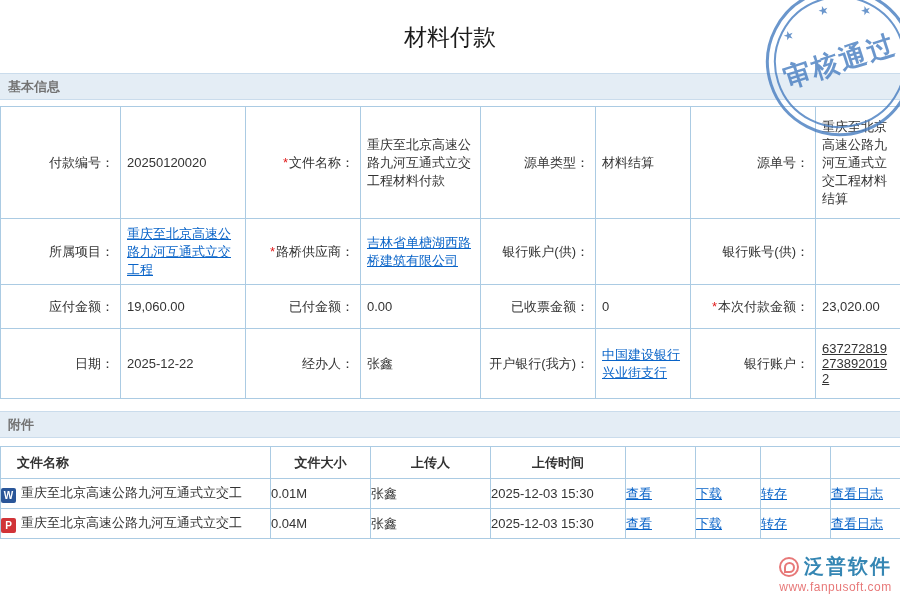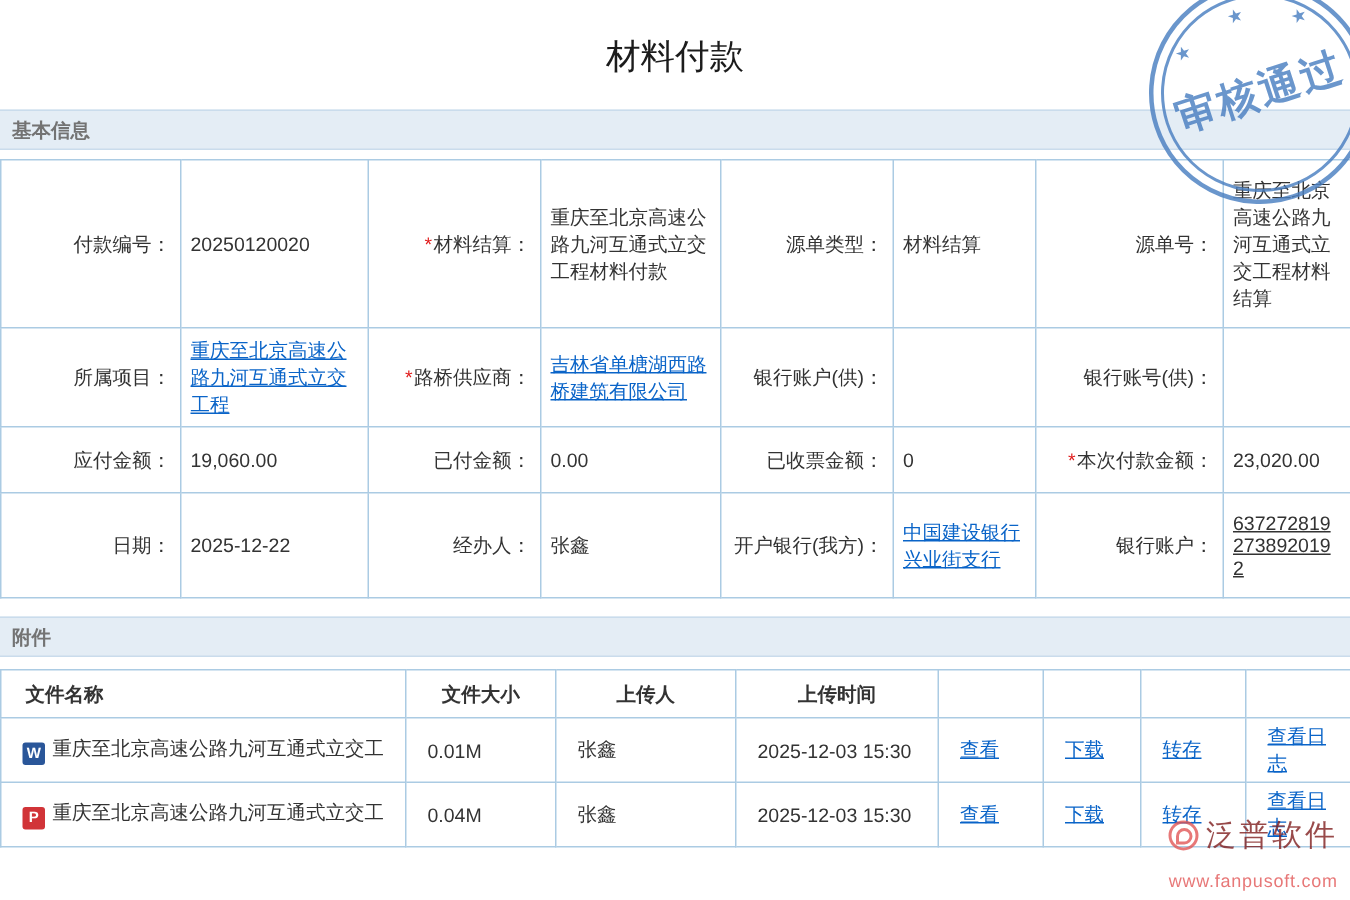--- a/index.html
+++ b/index.html
@@ -32,21 +32,21 @@
   .r3 td { height: 44px; }
   .r4 td { height: 70px; }
   .r5 td { height: 48px; }
   .req { color: #e01b1b; margin-right: 1px; }
   a.link { color: #0a64c8; text-decoration: underline; cursor: pointer; }
   .break-all { word-break: break-all; text-decoration: underline; }
 
   .att-section { margin-top: 12px; }
   .att-table { margin-top: 8px; }
   .att-table th, .att-table td {
-    border: 1px solid #abcbe3; font-size: 13px; padding: 3px 14px; color: #333;
+    border: 1px solid #abcbe3; font-size: 13px; padding: 3px 0; color: #333;
   }
   .att-table th { height: 32px; font-weight: bold; text-align: center; background: #fff; }
   .att-table th.fn { text-align: left; padding-left: 16px; }
   .att-table td { height: 30px; text-align: left; }
   .att-table td.fname { text-align: left; white-space: nowrap; overflow: hidden; }
   .ficon {
     display: inline-block; width: 15px; height: 15px; line-height: 15px;
     text-align: center; color: #fff; font-size: 10px; font-weight: bold;
     border-radius: 2px; margin-right: 5px; vertical-align: -2px;
   }
@@ -64,24 +64,24 @@
     position: absolute; left: 0; right: 0; top: 50%; transform: translateY(-52%);
     text-align: center; font-size: 27px; font-weight: bold; color: #4a7fc1; letter-spacing: 2px;
   }
   .star { position: absolute; color: #4a7fc1; font-size: 12px; }
   .s1 { top: 26px; left: 28px; }
   .s2 { top: 13px; left: 50%; transform: translateX(-50%); }
   .s3 { top: 26px; right: 28px; }
 
   
   .watermark { position: absolute; right: 8px; bottom: 6px; text-align: center; opacity: 0.8; z-index: 21; pointer-events: none; }
-  .wm-top { display: flex; align-items: center; justify-content: center; color: #7f1d1d; font-size: 20px; font-weight: normal; letter-spacing: 2px; }
+  .wm-top { display: flex; align-items: center; justify-content: center; color: #0369a1; font-size: 20px; font-weight: bold; letter-spacing: 2px; }
   .wm-logo { position: relative; display: inline-block; width: 20px; height: 20px; border: 2px solid #e25757; border-radius: 50%; margin-right: 5px; }
   .wm-logo::after { content: ""; position: absolute; left: 3px; top: 3px; width: 7px; height: 7px; border: 2px solid #e25757; border-radius: 50% 50% 50% 0; }
-  .wm-url { color: #e25757; font-size: 12px; margin-top: 10px; letter-spacing: 0.5px; }
+  .wm-url { color: #e25757; font-size: 12px; margin-top: 0; letter-spacing: 0.5px; }
 </style>
 </head>
 <body>
 
 <div class="page">
 
   <div class="title">材料付款</div>
 
   <div class="stamp">
     <div class="stamp-outer"></div>
@@ -102,21 +102,21 @@
         <col style="width:120px">
       <col style="width:115px">
         <col style="width:95px">
         <col style="width:125px">
         <col style="width:85px">
     </colgroup>
     <tbody>
         <tr class="r1">
       <td class="lbl"><span class="req"></span><span>付款编号：</span></td>
       <td>20250120020</td>
-      <td class="lbl"><span class="req">*</span><span>材料结算：</span></td>
+      <td class="lbl"><span class="req">*</span><span>文件名称：</span></td>
       <td>重庆至北京高速公路九河互通式立交工程材料付款</td>
       <td class="lbl"><span class="req"></span><span>源单类型：</span></td>
       <td>材料结算</td>
       <td class="lbl"><span class="req"></span><span>源单号：</span></td>
       <td>重庆至北京高速公路九河互通式立交工程材料结算</td>
     </tr>
     <tr class="r2">
       <td class="lbl"><span class="req"></span><span>所属项目：</span></td>
       <td><a class="link">重庆至北京高速公路九河互通式立交工程</a></td>
       <td class="lbl"><span class="req">*</span><span>路桥供应商：</span></td>

